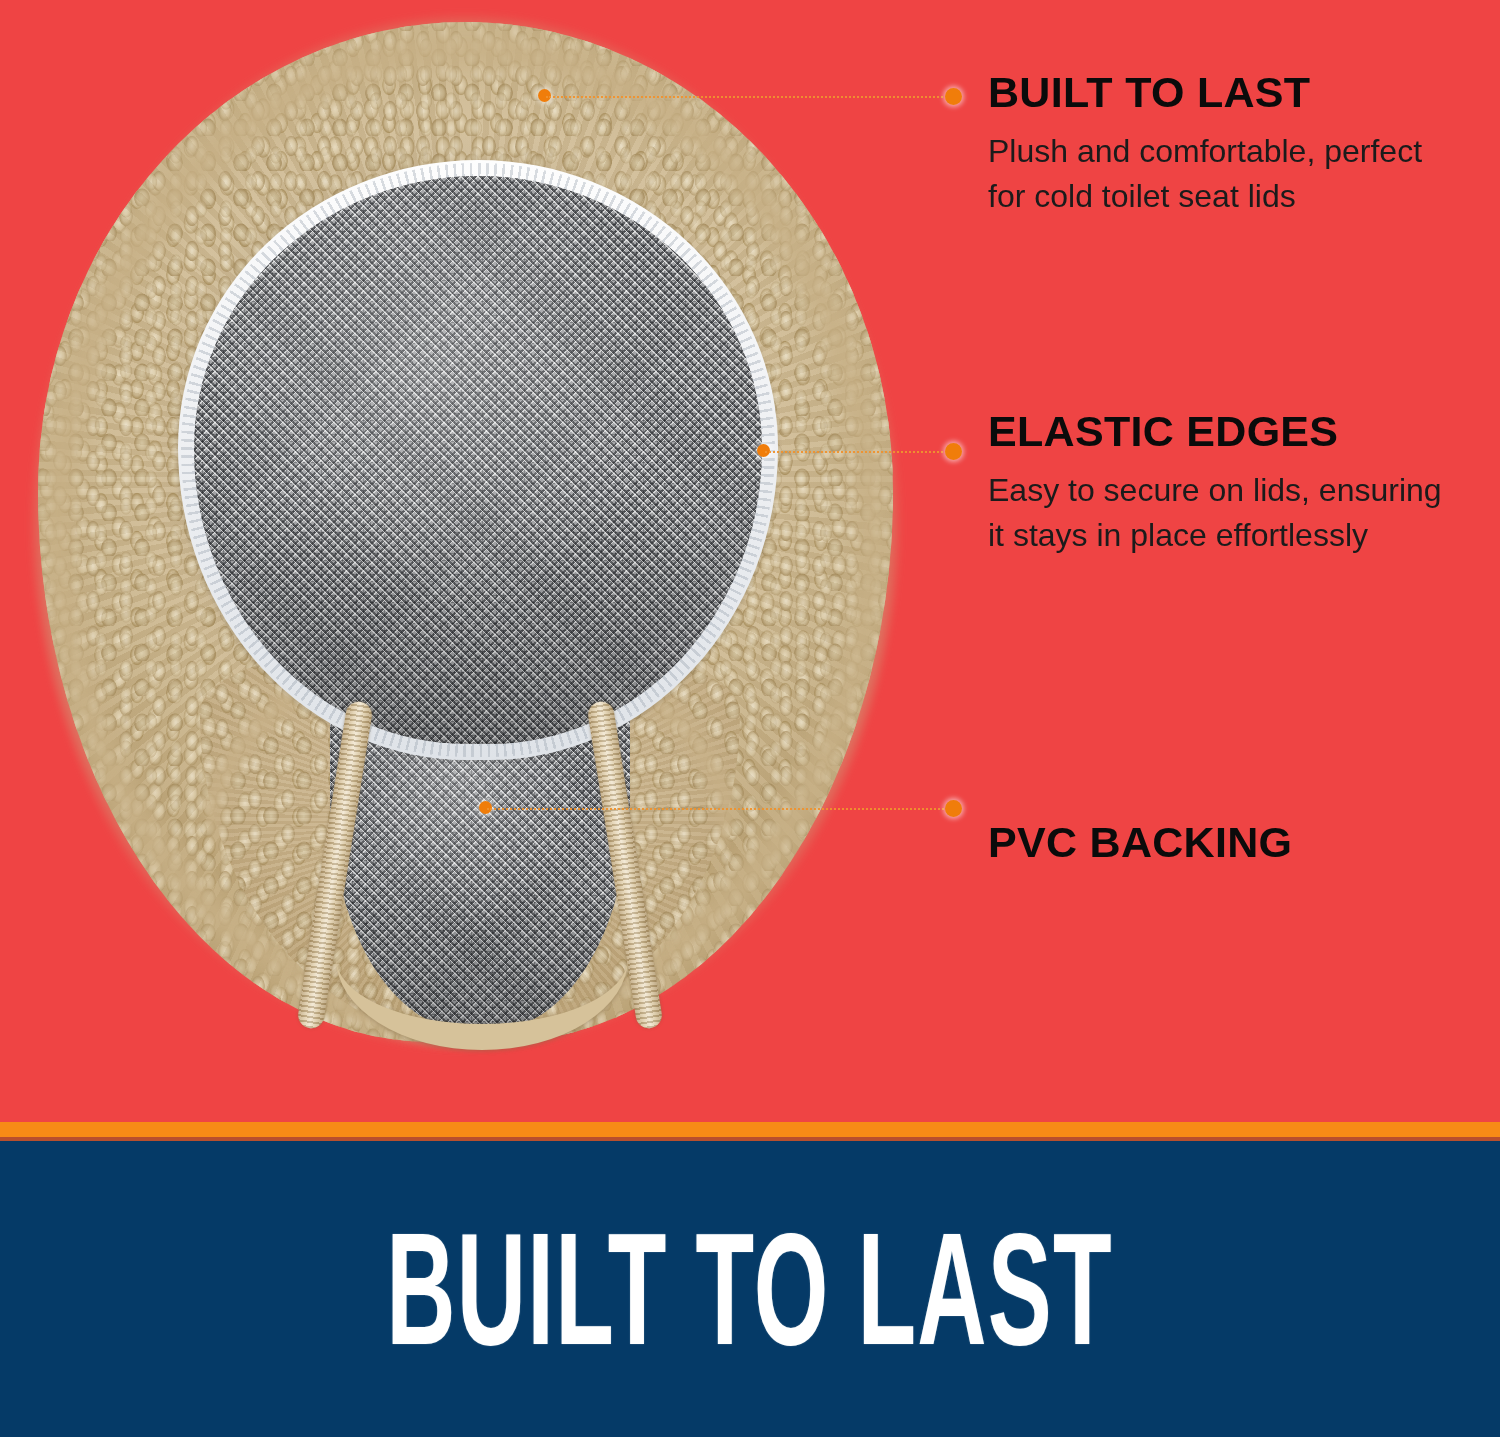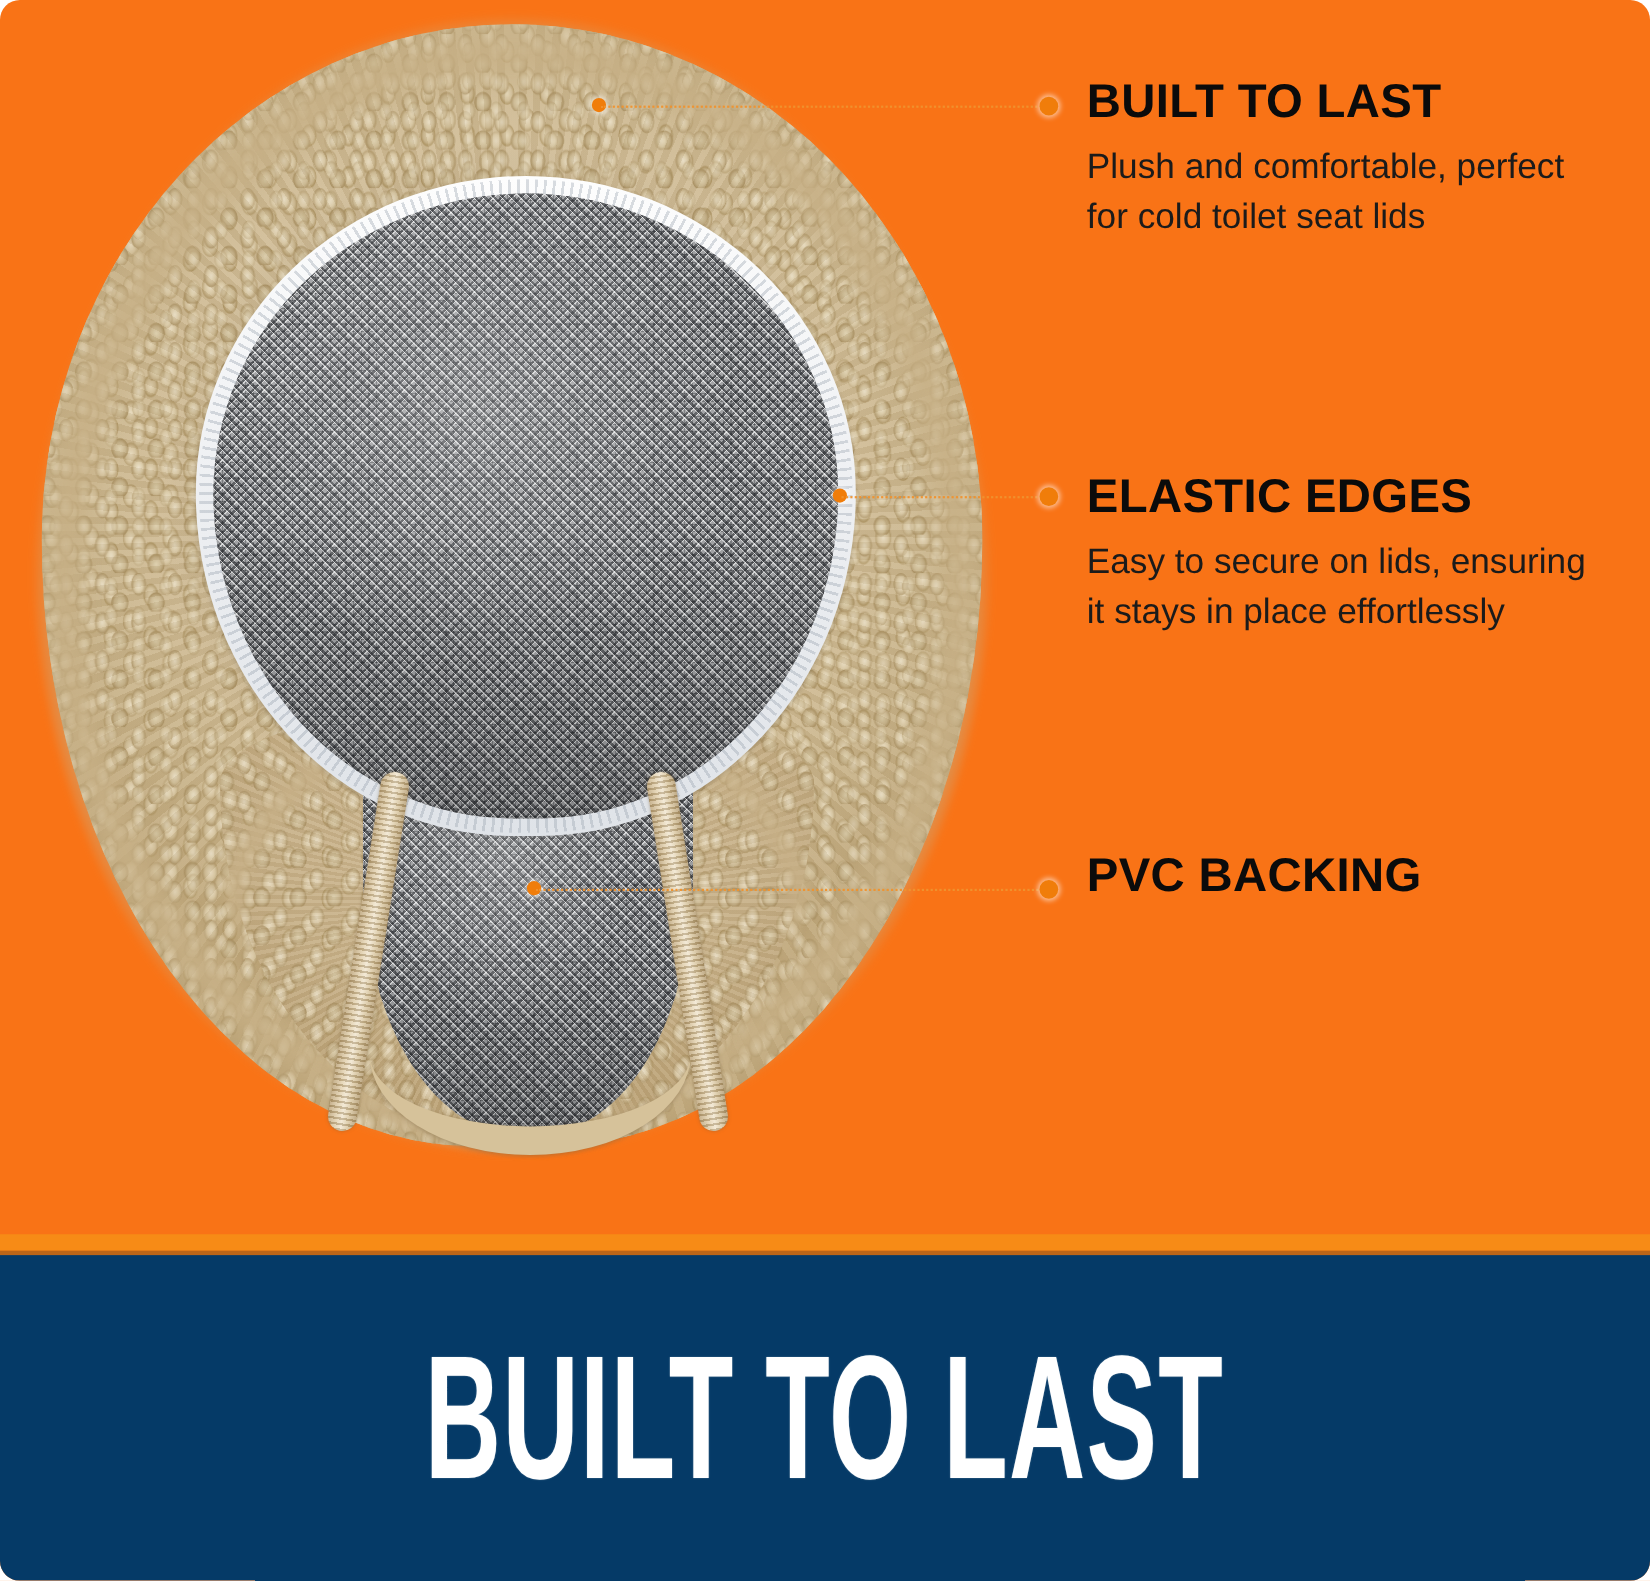--- a/index.html
+++ b/index.html
@@ -7,23 +7,22 @@
     padding: 0;
     background: #ffffff;
   }
   body {
     font-family: "Liberation Sans", sans-serif;
   }
   #page {
     position: relative;
     width: 1500px;
     height: 1437px;
-    background: #f97316;
+    background: #ef4444;
     overflow: hidden;
-    border-radius: 18px;
   }
 
   
   #product-photo {
     position: absolute;
     left: 0;
     top: 0;
     width: 945px;
     height: 1100px;
   }
@@ -366,26 +365,26 @@
 
   <div class="marker-dot" style="left:945px; top:88px;"></div>
   <div class="marker-dot" style="left:945px; top:443px;"></div>
   <div class="marker-dot" style="left:945px; top:800px;"></div>
 
   <div class="callout" style="top:70px;">
     <h2 class="callout-title">BUILT TO LAST</h2>
     <p class="callout-body">Plush and comfortable, perfect for cold toilet seat lids</p>
   </div>
 
-  <div class="callout" style="top:429px;">
+  <div class="callout" style="top:409px;">
     <h2 class="callout-title">ELASTIC EDGES</h2>
     <p class="callout-body">Easy to secure on lids, ensuring it stays in place effortlessly</p>
   </div>
 
-  <div class="callout" style="top:774px;">
+  <div class="callout" style="top:820px;">
     <h2 class="callout-title">PVC BACKING</h2>
   </div>
 
   <div id="banner">
     <div class="banner-stripe"></div>
     <div class="banner-stripe-shadow"></div>
     <div class="banner-body">
       <div class="banner-text">BUILT TO LAST</div>
     </div>
   </div>

